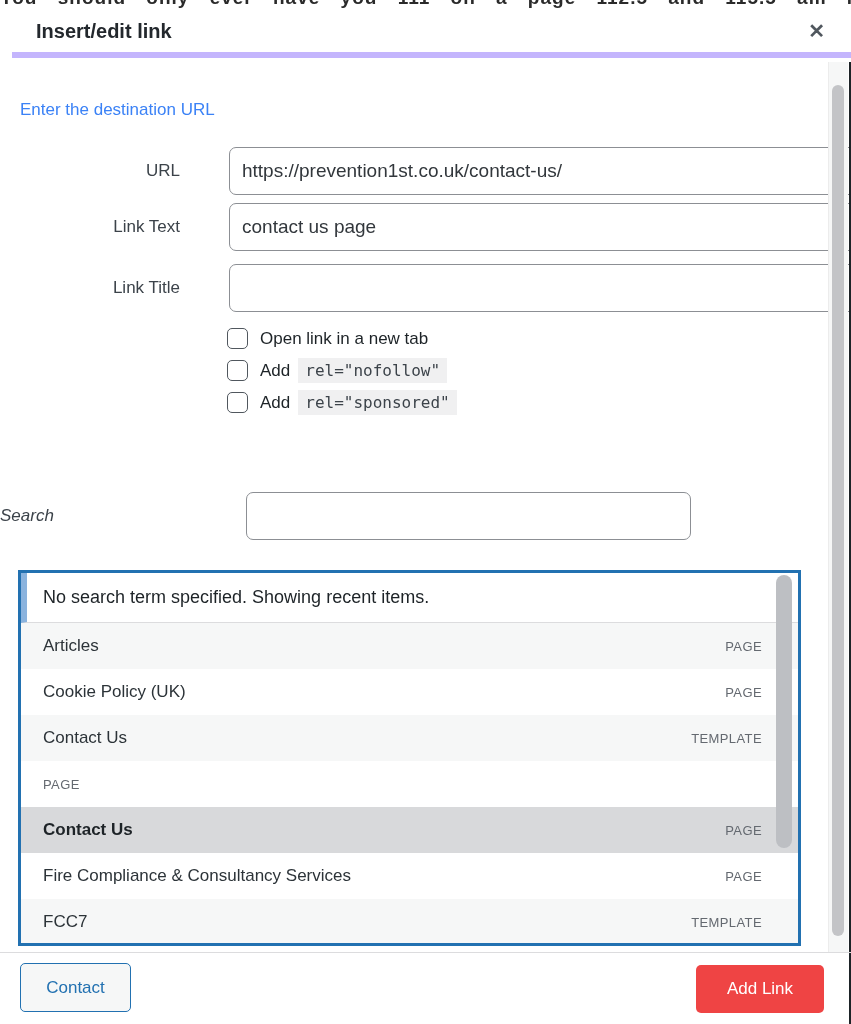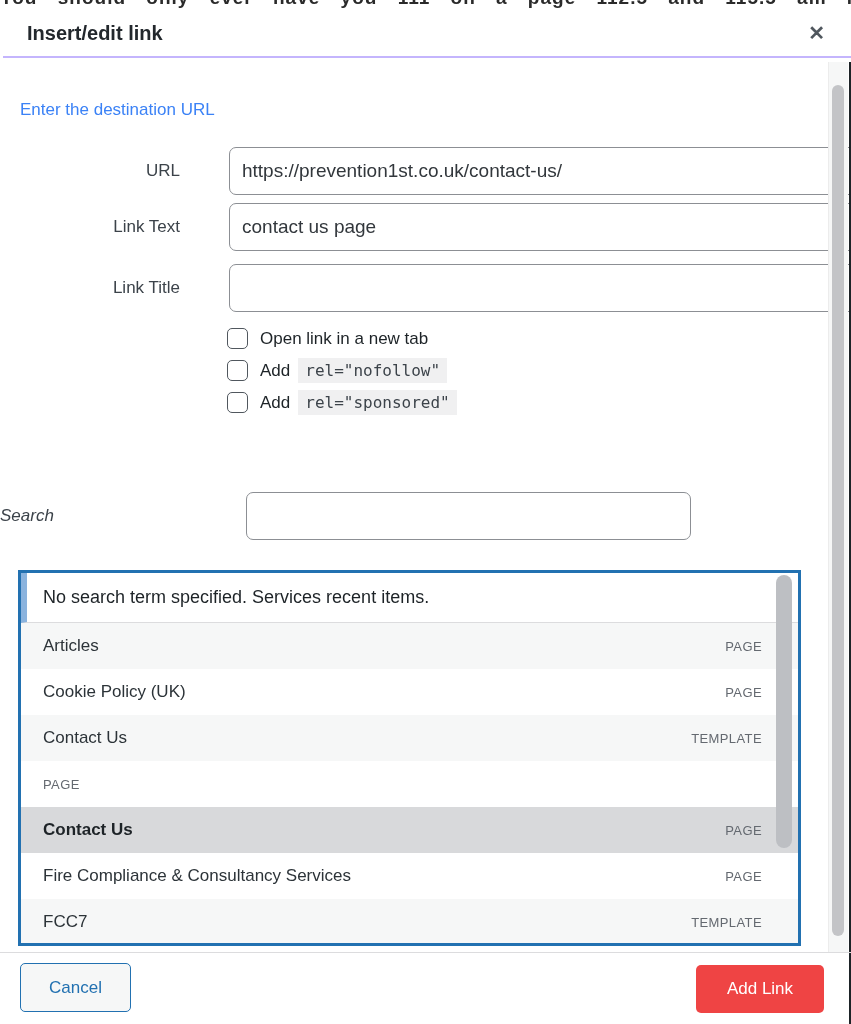--- a/index.html
+++ b/index.html
@@ -8,23 +8,23 @@
 
   
   .bg-strip { position:absolute; top:0; left:0; width:851px; height:10px;
               background:#fff; overflow:hidden; }
   .bg-strip .bg-text { display:block; margin-top:-13px; font-weight:700; font-size:19px;
               color:#2a2a2a; white-space:nowrap; word-spacing:14px; letter-spacing:1px; }
 
   .dialog { position:absolute; top:10px; left:0; width:851px; height:1014px; background:#fff; }
 
   
-  .hdr { position:absolute; top:0; left:3px; right:0; height:48px;
+  .hdr { position:absolute; top:0; left:12px; right:0; height:48px;
          display:flex; align-items:center; justify-content:space-between;
-         padding:0 26px 0 24px; border-bottom:2px solid #c4b5fd; background:#fff; }
+         padding:0 26px 0 24px; border-bottom:6px solid #c4b5fd; background:#fff; }
   .hdr h1 { font-size:20px; font-weight:700; color:#23282d; }
   .close { font-size:20px; font-weight:700; color:#50575e; background:none; border:none;
            cursor:pointer; line-height:1; }
 
   .section-label { position:absolute; left:20px; font-size:17px; color:#3b82f6; }
 
   
   .frow { position:absolute; left:0; height:48px; display:flex; align-items:center;gap:36px; }
   .flabel { width:180px; text-align:right; font-size:17px; color:#3c434a; flex:none; }
   .tinput { margin-left:13px; height:48px; border:1px solid #8c8f94; border-radius:7px;
@@ -126,21 +126,21 @@
     <span class="code">rel="sponsored"</span>
   </label>
 
 
   <div class="frow" style="top:482px">
     <span class="flabel-search">Search</span>
     <input class="tinput w-search" type="text" value="" style="">
   </div>
 
   <div class="list">
-    <div class="notice-row">No search term specified. Services recent items.</div>
+    <div class="notice-row">No search term specified. Showing recent items.</div>
     <div id="rows-host">
   <div class="row alt">
     <span class="row-title">Articles</span>
     <span class="row-type">PAGE</span>
   </div>
 
   <div class="row">
     <span class="row-title">Cookie Policy (UK)</span>
     <span class="row-type">PAGE</span>
   </div>
@@ -170,16 +170,16 @@
   </div>
 </div>
     <div class="inner-scroll"></div>
   </div>
 
   <div class="scroll-track"></div>
   <div class="scroll-thumb"></div>
   <div class="right-edge"></div>
 
   <div class="footer-sep"></div>
-  <button class="btn-cancel">Cancel</button>
+  <button class="btn-cancel">Contact</button>
   <button class="btn-submit">Add Link</button>
 
 </div>
 
 </body></html>

